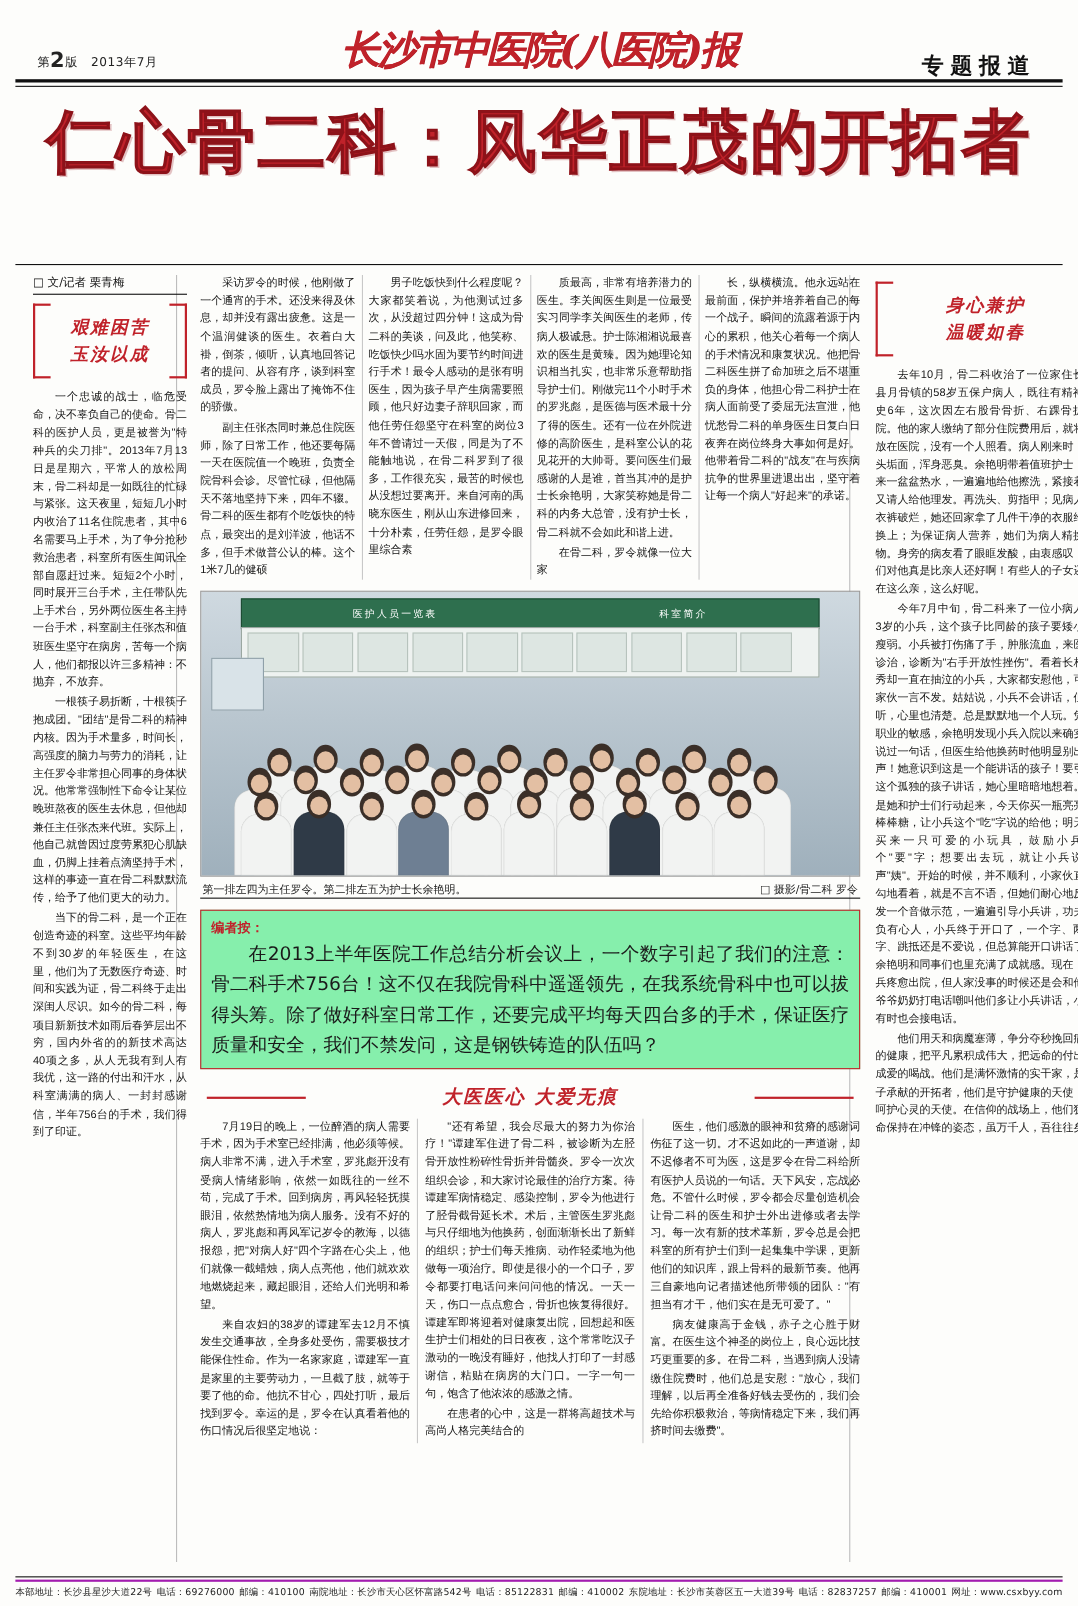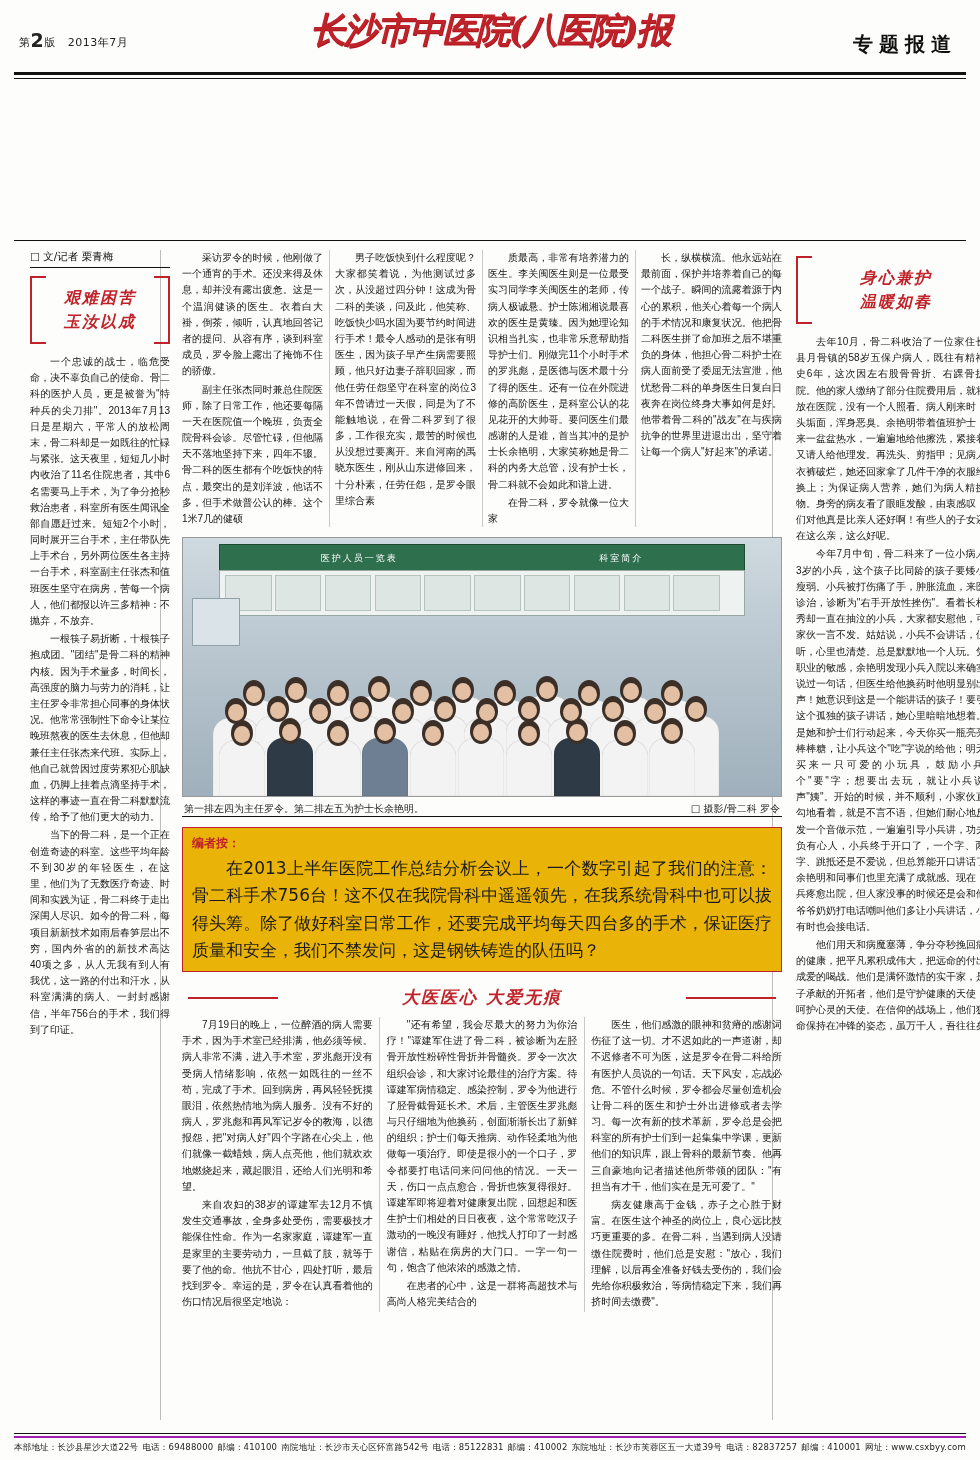--- a/index.html
+++ b/index.html
@@ -7,21 +7,21 @@
     width:980px;height:1460px;
     background:#fdfdfb;
     font-family:"DejaVu Sans","Liberation Sans",sans-serif;
     color:#1a1a1a;
     position:relative;
     overflow:hidden;
   }
   .page{
     position:relative;
     width:980px;height:1460px;
-    padding:1px;
+    padding:16px;
     box-sizing:border-box;
   }
 
   
   .masthead{
     position:relative;
     height:70px;
     padding:10px 18px 0 18px;
     box-sizing:border-box;
   }
@@ -206,21 +206,21 @@
     display:flex;justify-content:space-between;
     font-size:10px;padding:5px 2px 0 2px;
     border-bottom:1px solid #111;
   }
 
   
   .editor-box{
     margin-top:10px;
     border:1px solid #c0222a;
     padding:7px 9px;
-    background:#eab308;
+    background:#86efac;
   }
   .editor-title{
     color:#c0222a;font-weight:bold;font-size:12px;margin-bottom:3px;
   }
   .editor-body{font-size:17px;line-height:1.6;text-align:justify;text-indent:2em;}
 
   
   .footer{
     position:absolute;left:14px;right:14px;bottom:6px;
     border-top:2px solid #a21caf;
@@ -242,20 +242,23 @@
     <div class="issue-line">
       <span>第</span><span class="big">2</span><span>版</span>
       &nbsp;&nbsp;<span>2013年7月</span>
     </div>
     <div class="paper-title">长沙市中医院(八医院)报</div>
     <div class="section-name">专题报道</div>
   </div>
   <div class="rule-thick"></div>
   <div class="rule-thin"></div>
 
+  <div class="headline-wrap">
+    <div class="headline">仁心骨二科：风华正茂的开拓者</div>
+  </div>
   <div class="headline-rule"></div>
 
   <div class="cols">
 
     <div class="vline" style="left:146px;"></div>
     <div class="vline" style="left:758px;"></div>
 
     <div class="col col-left">
       <div class="byline">□ 文/记者  栗青梅</div>
 
@@ -376,21 +379,21 @@
         <p>今年7月中旬，骨二科来了一位小病人，3岁的小兵，这个孩子比同龄的孩子要矮小、瘦弱。小兵被打伤痛了手，肿胀流血，来医院诊治，诊断为"右手开放性挫伤"。看着长相清秀却一直在抽泣的小兵，大家都安慰他，可小家伙一言不发。姑姑说，小兵不会讲话，但能听，心里也清楚。总是默默地一个人玩。凭着职业的敏感，余艳明发现小兵入院以来确实没说过一句话，但医生给他换药时他明显别出了声！她意识到这是一个能讲话的孩子！要引导这个孤独的孩子讲话，她心里暗暗地想着。于是她和护士们行动起来，今天你买一瓶亮亮的棒棒糖，让小兵这个"吃"字说的给他；明天她买来一只可爱的小玩具，鼓励小兵说个"要"字；想要出去玩，就让小兵说一声"姨"。开始的时候，并不顺利，小家伙直勾勾地看着，就是不言不语，但她们耐心地反复发一个音做示范，一遍遍引导小兵讲，功夫不负有心人，小兵终于开口了，一个字、两个字、跳抵还是不爱说，但总算能开口讲话了。余艳明和同事们也里充满了成就感。现在，小兵疼愈出院，但人家没事的时候还是会和他的爷爷奶奶打电话嘲叫他们多让小兵讲话，小兵有时也会接电话。</p>
         <p>他们用天和病魔塞薄，争分夺秒挽回病友的健康，把平凡累积成伟大，把远命的付出汇成爱的喝战。他们是满怀激情的实干家，是孩子承献的开拓者，他们是守护健康的天使，是呵护心灵的天使。在信仰的战场上，他们犹生命保持在冲锋的姿态，虽万千人，吾往往矣！</p>
       </div>
     </div>
 
   </div>
 
   <div class="footer-bar"></div>
   <div class="footer">
     <span>本部地址：长沙县星沙大道22号</span>
-    <span>电话：69488000</span>
+    <span>电话：69276000</span>
     <span>邮编：410100</span>
     <span>南院地址：长沙市天心区怀富路542号</span>
     <span>电话：85122831</span>
     <span>邮编：410002</span>
     <span>东院地址：长沙市芙蓉区五一大道39号</span>
     <span>电话：82837257</span>
     <span>邮编：410001</span>
     <span>网址：www.csxbyy.com</span>
   </div>
 

